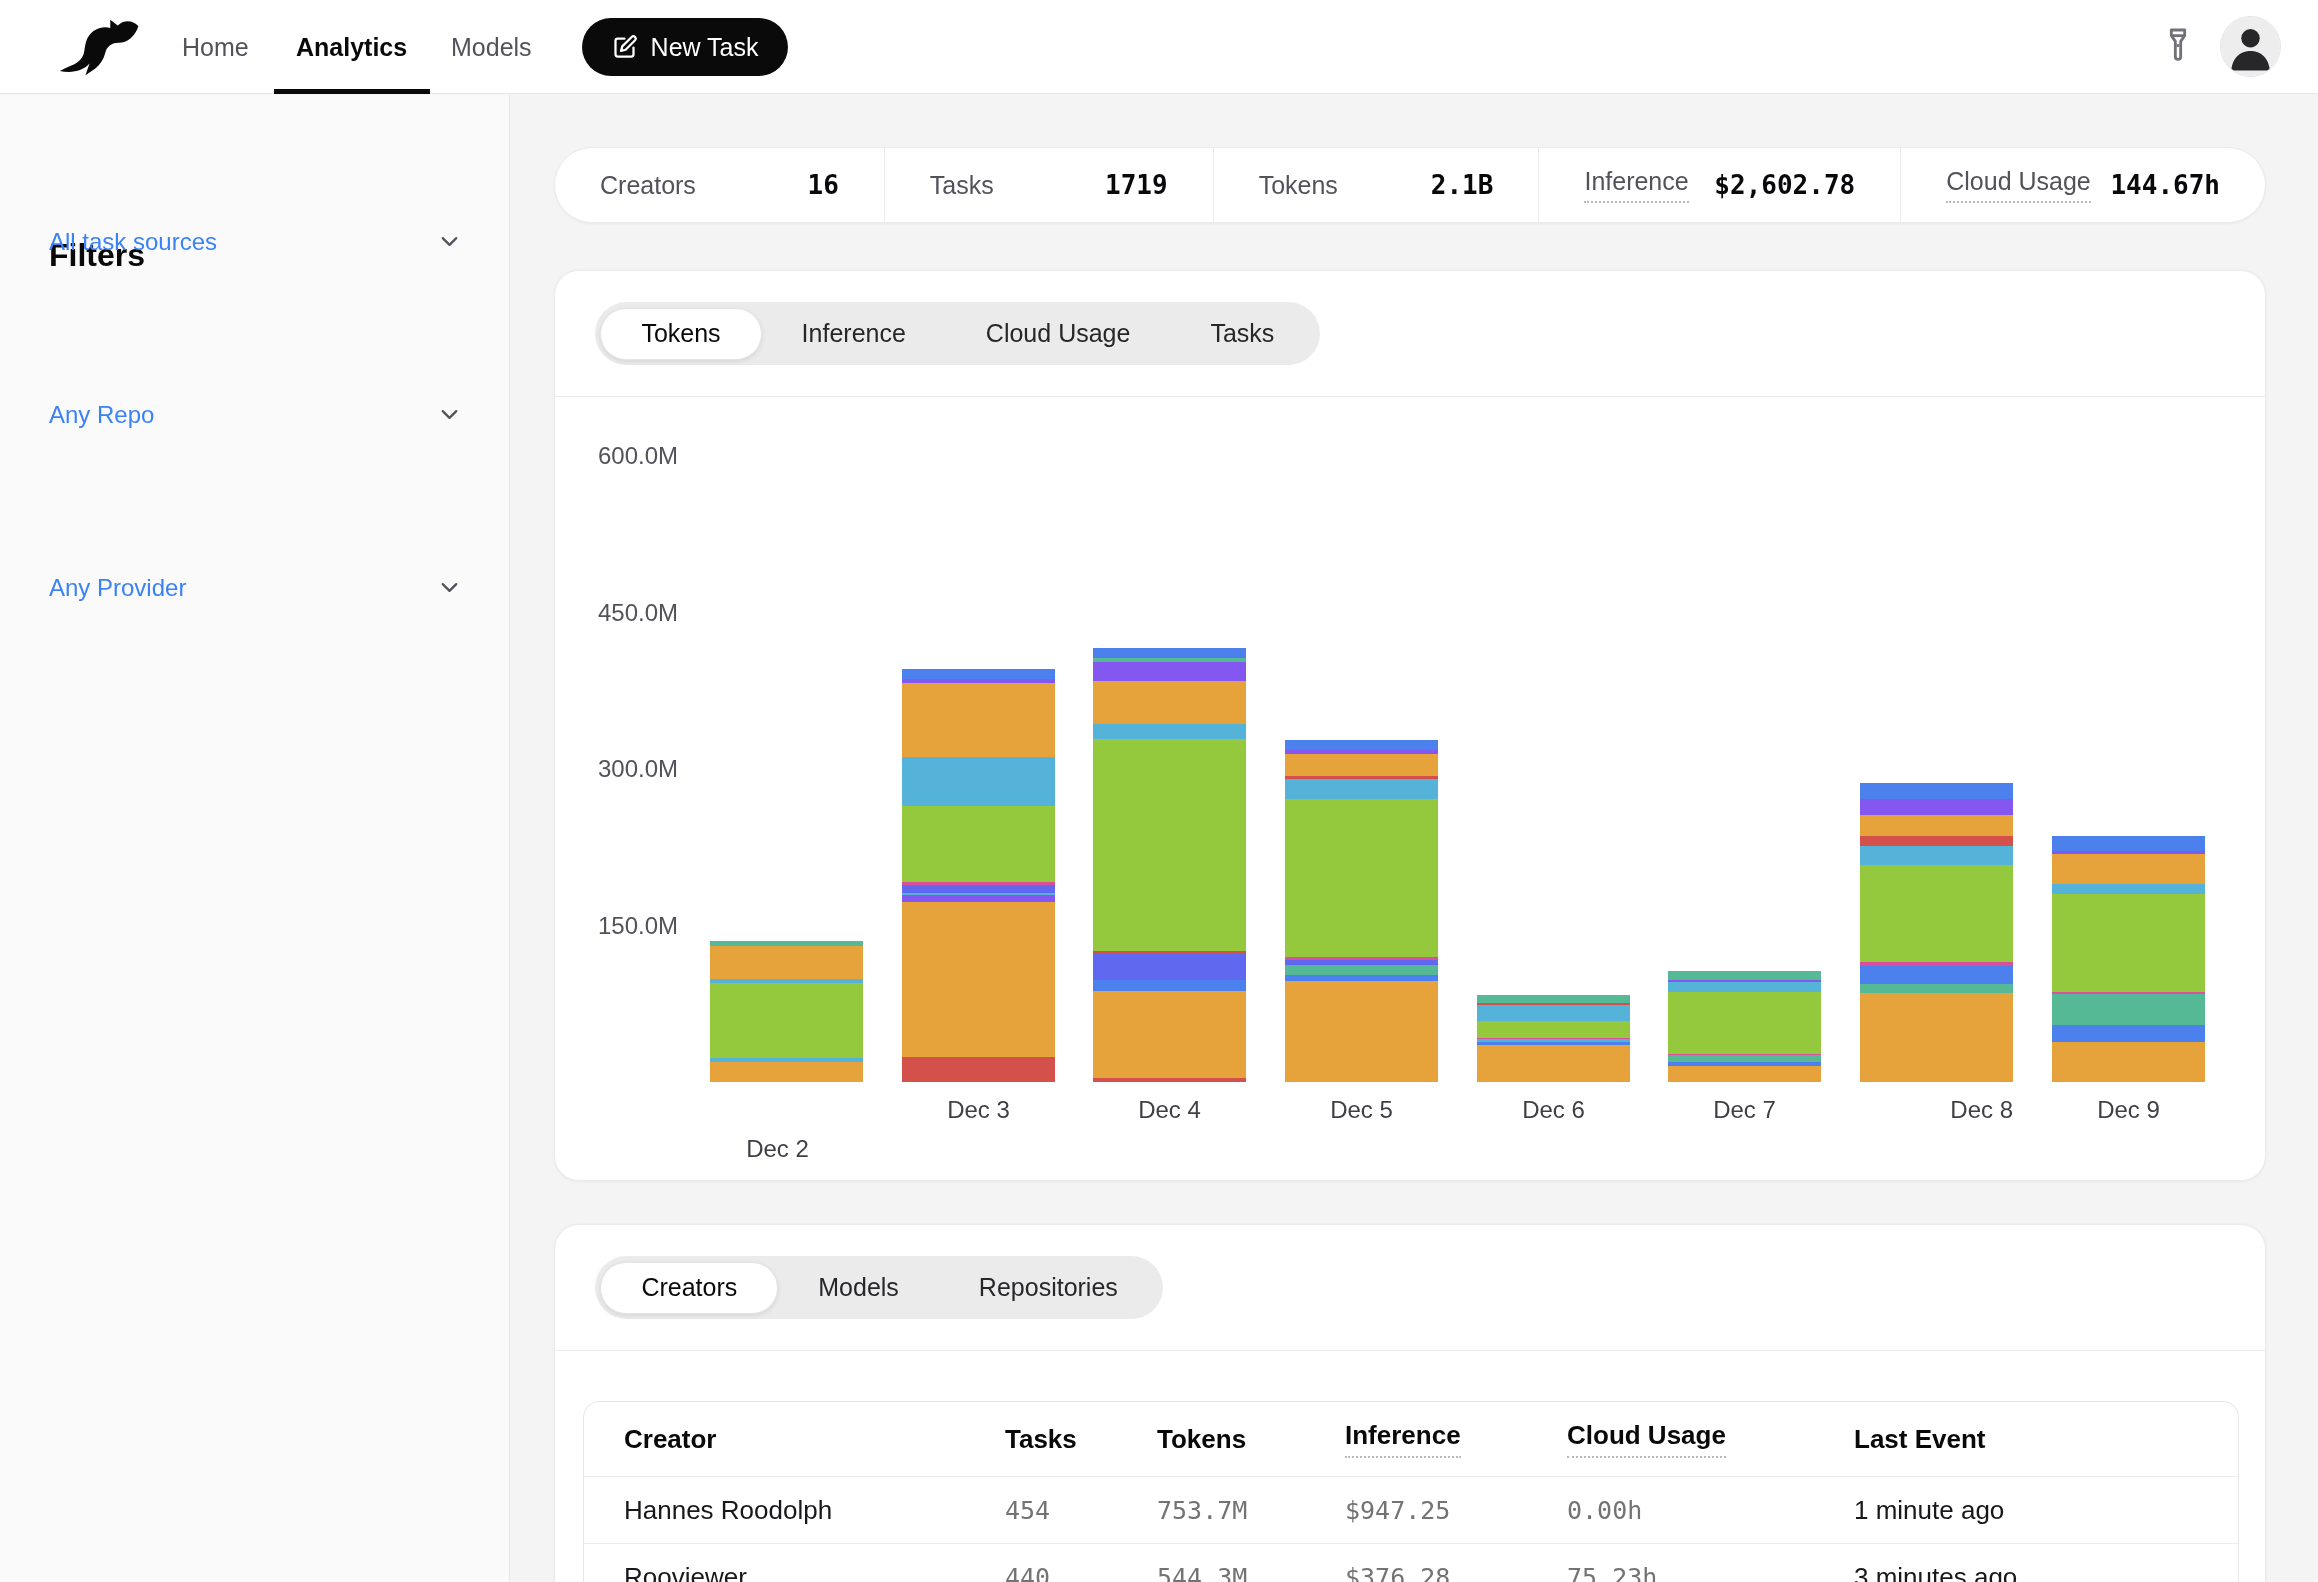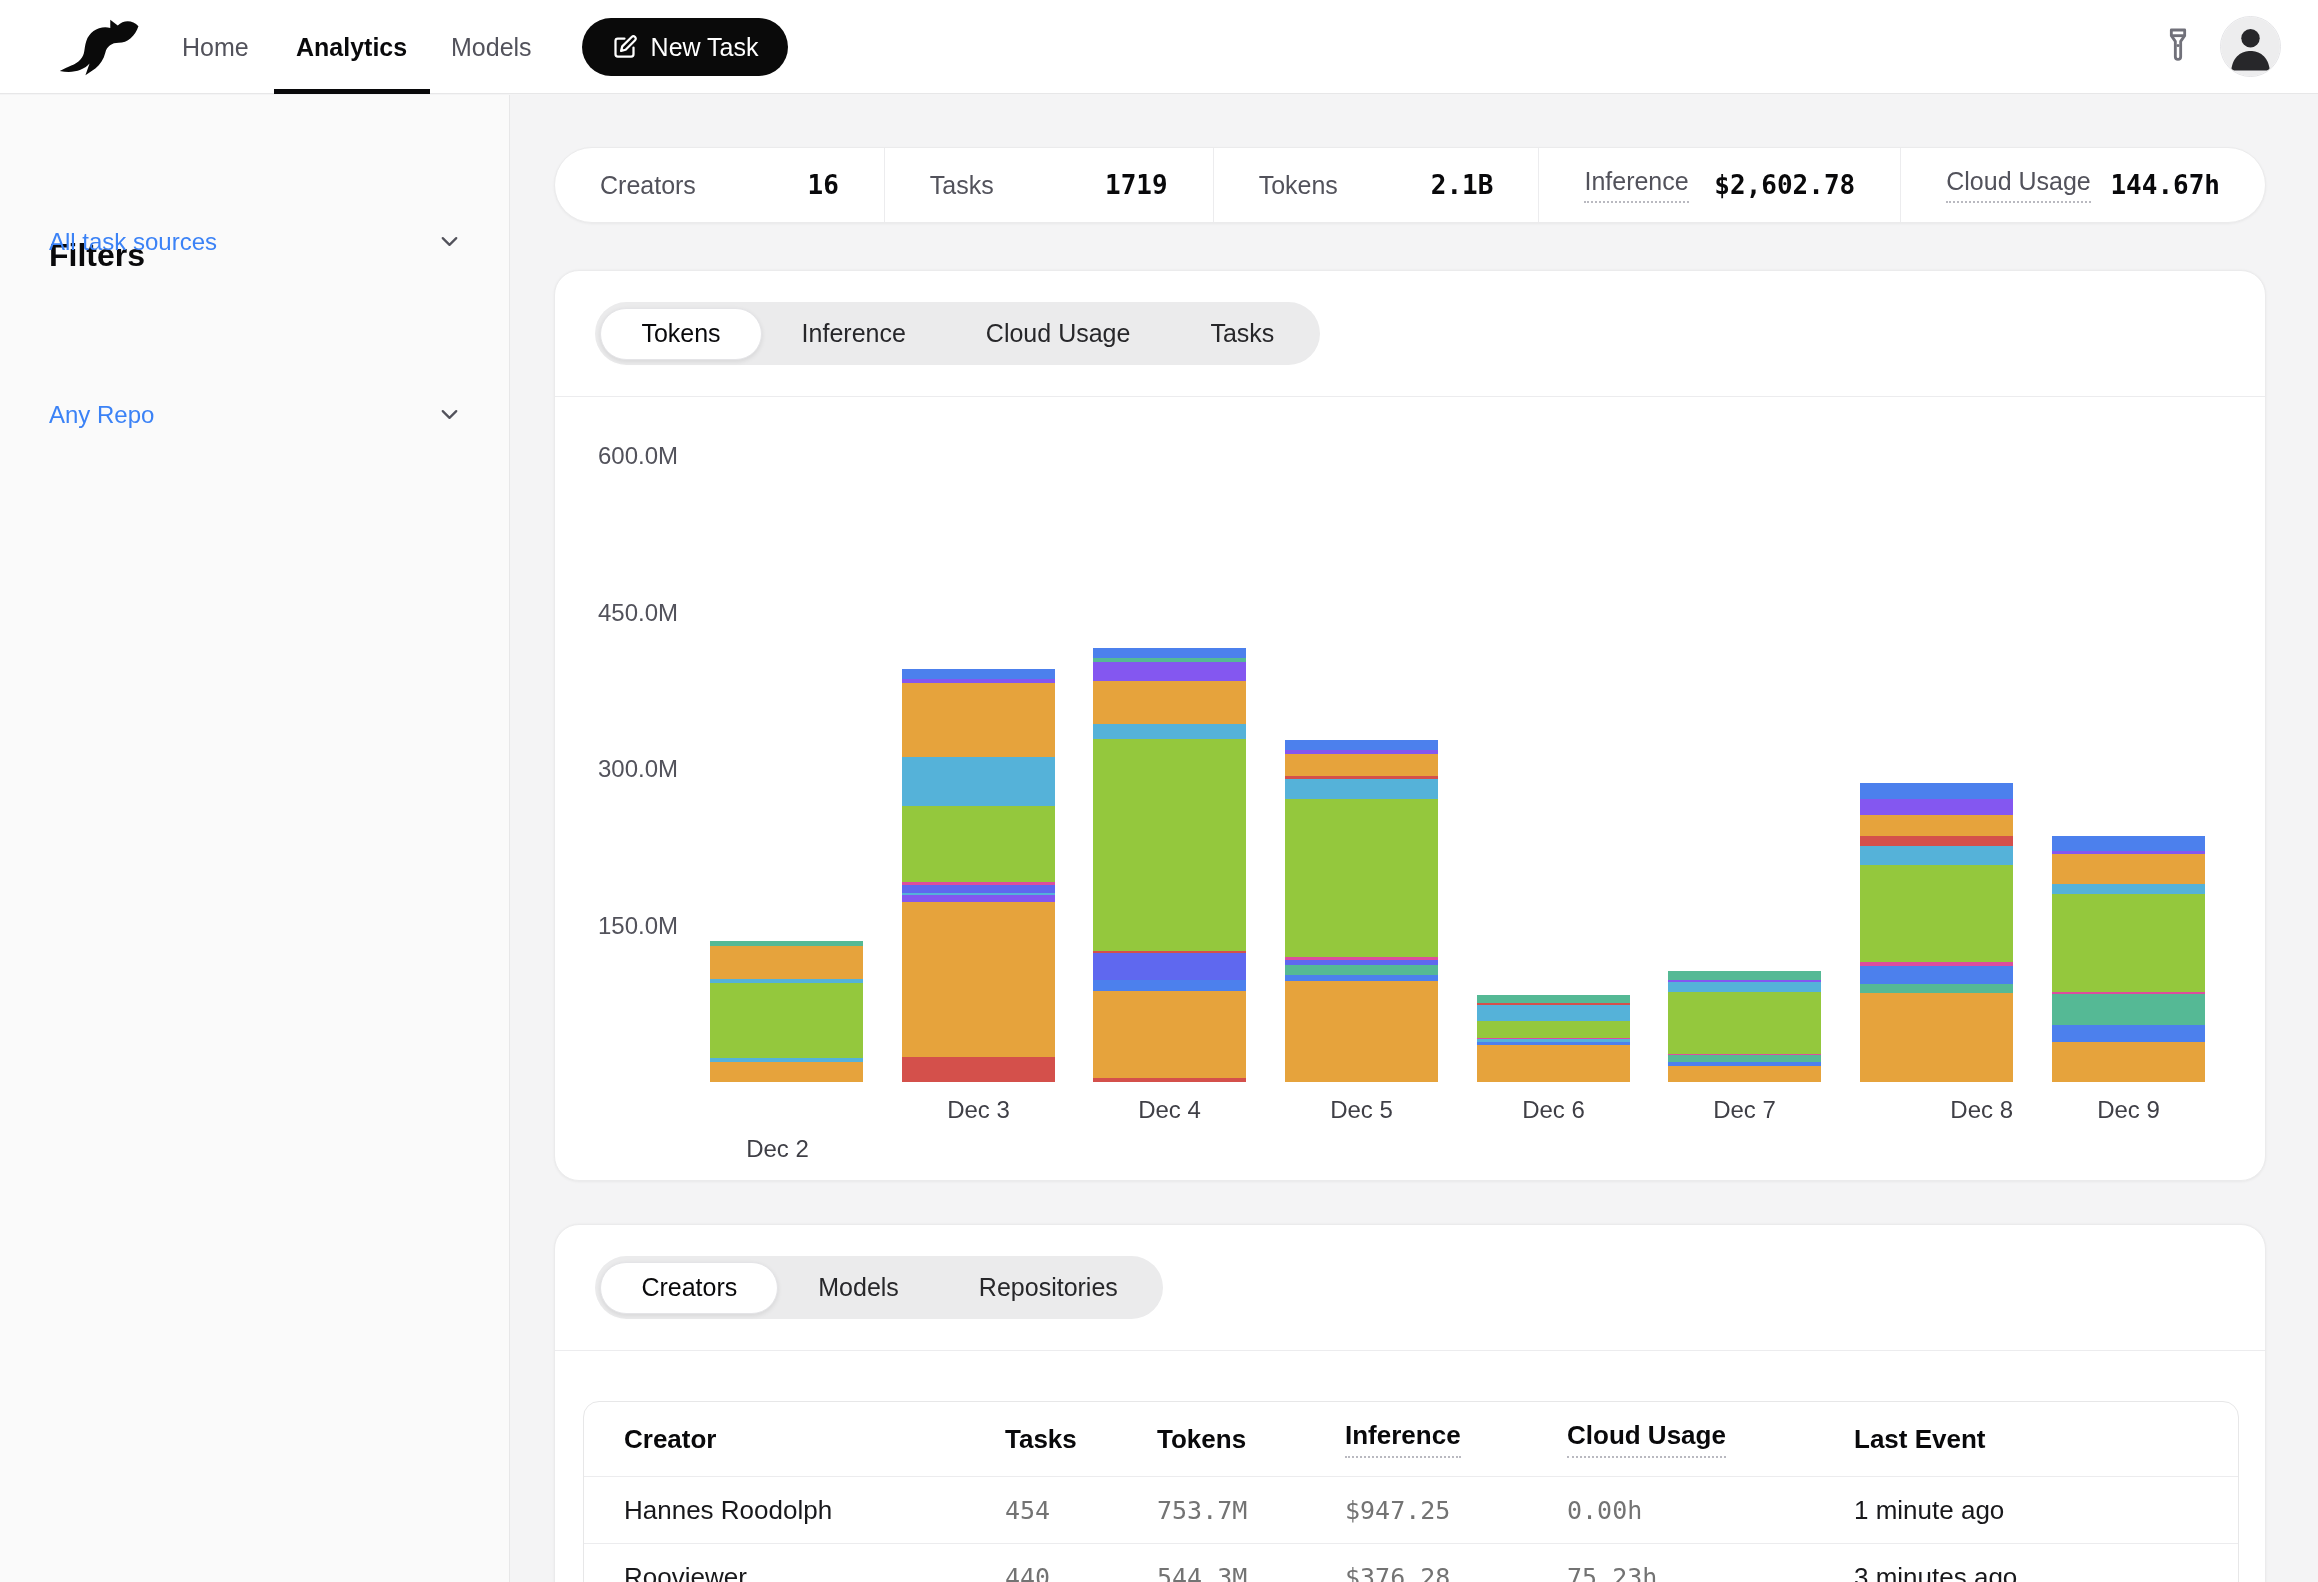--- a/index.html
+++ b/index.html
@@ -109,20 +109,26 @@
     <svg class="chev" viewBox="0 0 24 24" fill="none" stroke="currentColor" stroke-width="2" stroke-linecap="round" stroke-linejoin="round">
         <polyline points="6 9 12 15 18 9"></polyline>
       </svg>
   </div>
   <div class="filter-row" style="top:296px">
     <span>Any Repo</span>
     <svg class="chev" viewBox="0 0 24 24" fill="none" stroke="currentColor" stroke-width="2" stroke-linecap="round" stroke-linejoin="round">
         <polyline points="6 9 12 15 18 9"></polyline>
       </svg>
   </div>
+  <div class="filter-row" style="top:469px">
+    <span>Any Provider</span>
+    <svg class="chev" viewBox="0 0 24 24" fill="none" stroke="currentColor" stroke-width="2" stroke-linecap="round" stroke-linejoin="round">
+        <polyline points="6 9 12 15 18 9"></polyline>
+      </svg>
+  </div>
 </aside>
 
 <section class="card stats-card">
   <div class="stat-cell" style="width:329px">
     <span class="stat-label">Creators</span>
     <span class="stat-value">16</span>
   </div>
   <div class="stat-cell" style="width:329px">
     <span class="stat-label">Tasks</span>
     <span class="stat-value">1719</span>

